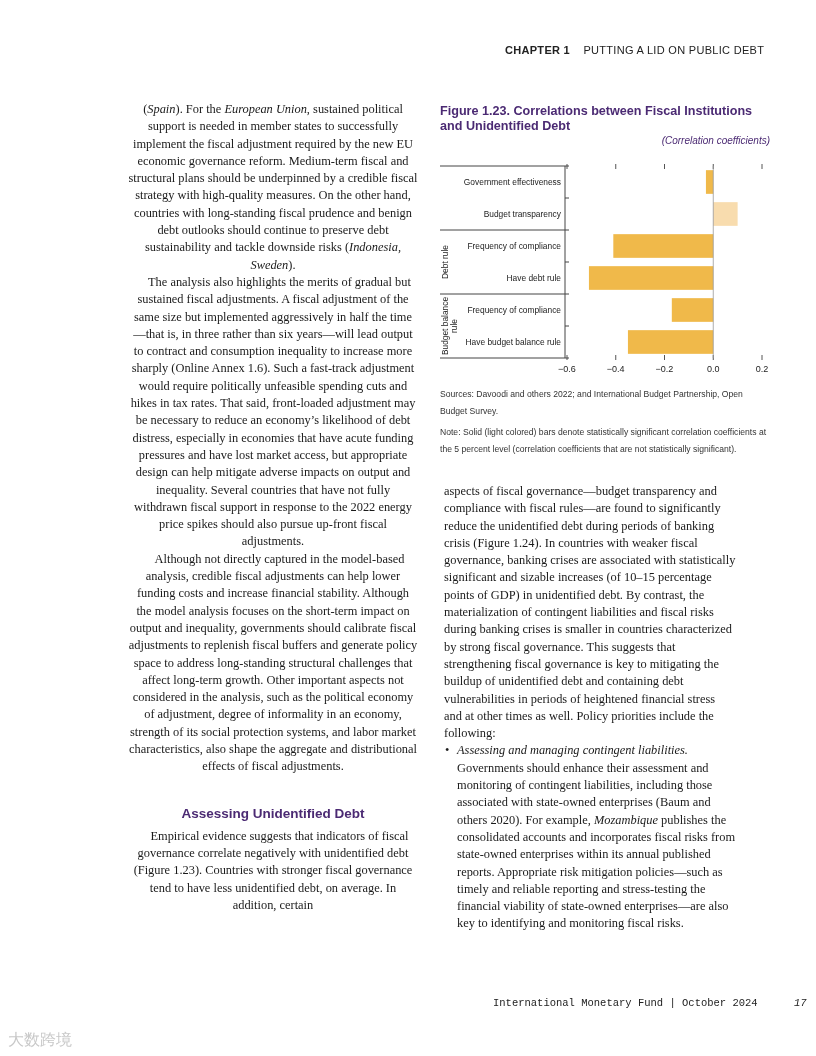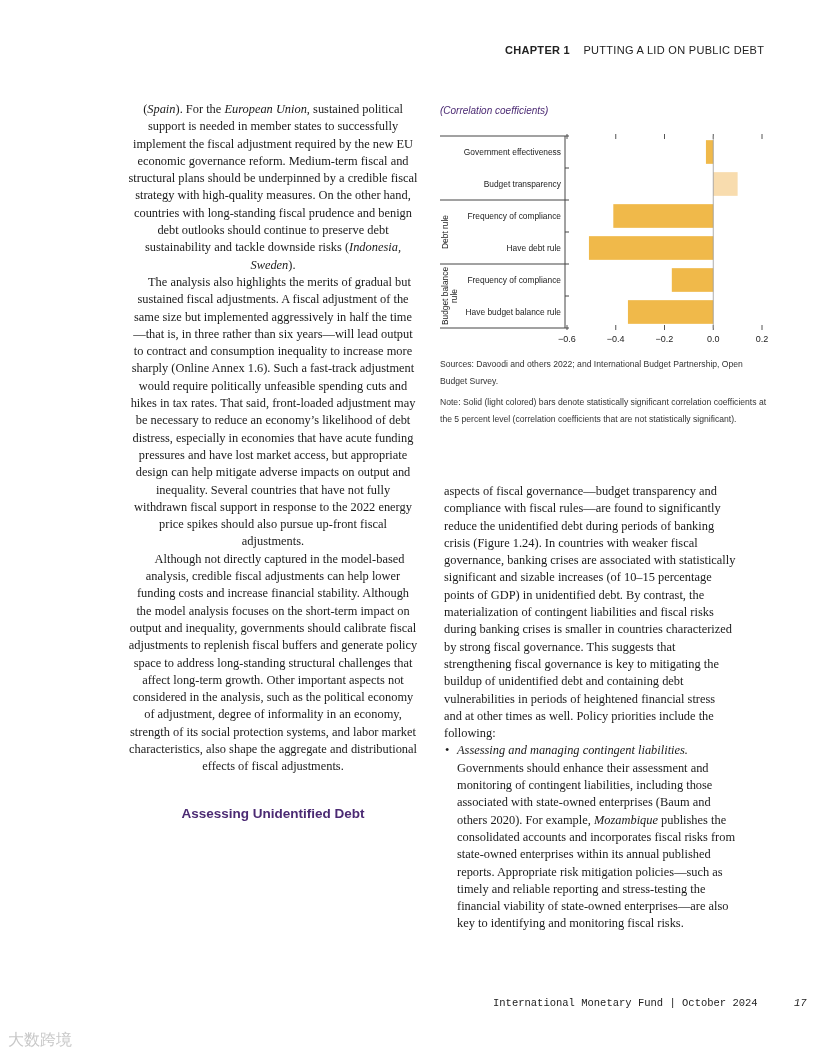--- a/index.html
+++ b/index.html
@@ -11,21 +11,21 @@
   .col-left { left: 128px; top: 101px; width: 290px; text-align: center; }
   .col-right { left: 420px; top: 483px; width: 292px; margin-left: 24px; }
   .indent { text-indent: 13px; }
   em { font-style: italic; }
   .section-heading { font-family: "Liberation Sans", sans-serif; font-weight: bold; color: #4b2a73; font-size: 13.5px; margin: 29px 0 6px 0 !important; }
   .bullet { position: relative; padding-left: 13px; }
   .bullet .dot { position: absolute; left: 1px; top: 0; }
 
   .figure { position: absolute; left: 440px; top: 104px; width: 330px; font-family: "Liberation Sans", sans-serif; }
   .fig-title { color: #4b2a73; font-weight: bold; font-size: 12.6px; line-height: 15px; }
-  .fig-sub { font-style: italic; color: #4b2a73; font-size: 10px; margin-top: 1px; }
+  .fig-sub { font-style: italic; color: #4b2a73; font-size: 10px; margin-top: 1px; text-align: right; }
   .chart { position: relative; width: 330px; height: 222px; margin-top: 12px; }
   .fig-notes { font-size: 8.6px; line-height: 17px; color: #333; margin-top: 6px; }
   .fig-notes p { margin: 0 0 4px 0; }
 
   .footer { position: absolute; top: 997px; left: 493px; font-family: Liberation Mono, monospace; font-size: 10.5px; color: #222; white-space: nowrap; }
   .footer .pg { margin-left: 30px; font-style: italic; }
   .watermark { position: absolute; left: 8px; top: 1030px; font-family: "DejaVu Sans", sans-serif; font-size: 16px; color: #c8c8c8; white-space: nowrap; text-align: center; }
 </style>
 </head>
 <body>
@@ -33,23 +33,25 @@
 <div class="running-head">
   <span class="chap">CHAPTER 1</span>
   <span>PUTTING A LID ON PUBLIC DEBT</span>
 </div>
 
 <div class="col col-left">
   <p id="lp1"><span>(</span><em>Spain</em><span>). For the </span><em>European Union</em><span>, sustained political support is needed in member states to successfully implement the fiscal adjustment required by the new EU economic governance reform. Medium-term fiscal and structural plans should be underpinned by a credible fiscal strategy with high-quality measures. On the other hand, countries with long-standing fiscal prudence and benign debt outlooks should continue to preserve debt sustainability and tackle downside risks (</span><em>Indonesia, Sweden</em><span>).</span></p>
   <p class="indent">The analysis also highlights the merits of gradual but sustained fiscal adjustments. A fiscal adjustment of the same size but implemented aggressively in half the time—that is, in three rather than six years—will lead output to contract and consumption inequality to increase more sharply (Online Annex 1.6). Such a fast-track adjustment would require politically unfeasible spending cuts and hikes in tax rates. That said, front-loaded adjustment may be necessary to reduce an economy’s likelihood of debt distress, especially in economies that have acute funding pressures and have lost market access, but appropriate design can help mitigate adverse impacts on output and inequality. Several countries that have not fully withdrawn fiscal support in response to the 2022 energy price spikes should also pursue up-front fiscal adjustments.</p>
   <p class="indent">Although not directly captured in the model-based analysis, credible fiscal adjustments can help lower funding costs and increase financial stability. Although the model analysis focuses on the short-term impact on output and inequality, governments should calibrate fiscal adjustments to replenish fiscal buffers and generate policy space to address long-standing structural challenges that affect long-term growth. Other important aspects not considered in the analysis, such as the political economy of adjustment, degree of informality in an economy, strength of its social protection systems, and labor market characteristics, also shape the aggregate and distributional effects of fiscal adjustments.</p>
   <p class="section-heading">Assessing Unidentified Debt</p>
+  <p class="indent">Empirical evidence suggests that indicators of fiscal governance correlate negatively with unidentified debt (Figure 1.23). Countries with stronger fiscal governance tend to have less unidentified debt, on average. In addition, certain</p>
 </div>
 
 <div class="figure">
+  <div class="fig-title">Figure 1.23. Correlations between Fiscal Institutions and Unidentified Debt</div>
   <div class="fig-sub">(Correlation coefficients)</div>
   <div class="chart">
     <svg id="chart-svg" width="330" height="222" viewBox="0 0 330 222">
         <line x1="127" y1="6" x2="127" y2="11" stroke="#555" stroke-width="1"></line>
         <line x1="127" y1="197" x2="127" y2="202" stroke="#555" stroke-width="1"></line>
         <text x="127" y="214" font-size="9" text-anchor="middle" fill="#222" font-family="Liberation Sans, sans-serif">−0.6</text>
         <line x1="175.75" y1="6" x2="175.75" y2="11" stroke="#555" stroke-width="1"></line>
         <line x1="175.75" y1="197" x2="175.75" y2="202" stroke="#555" stroke-width="1"></line>
         <text x="175.75" y="214" font-size="9" text-anchor="middle" fill="#222" font-family="Liberation Sans, sans-serif">−0.4</text>
         <line x1="224.5" y1="6" x2="224.5" y2="11" stroke="#555" stroke-width="1"></line>

